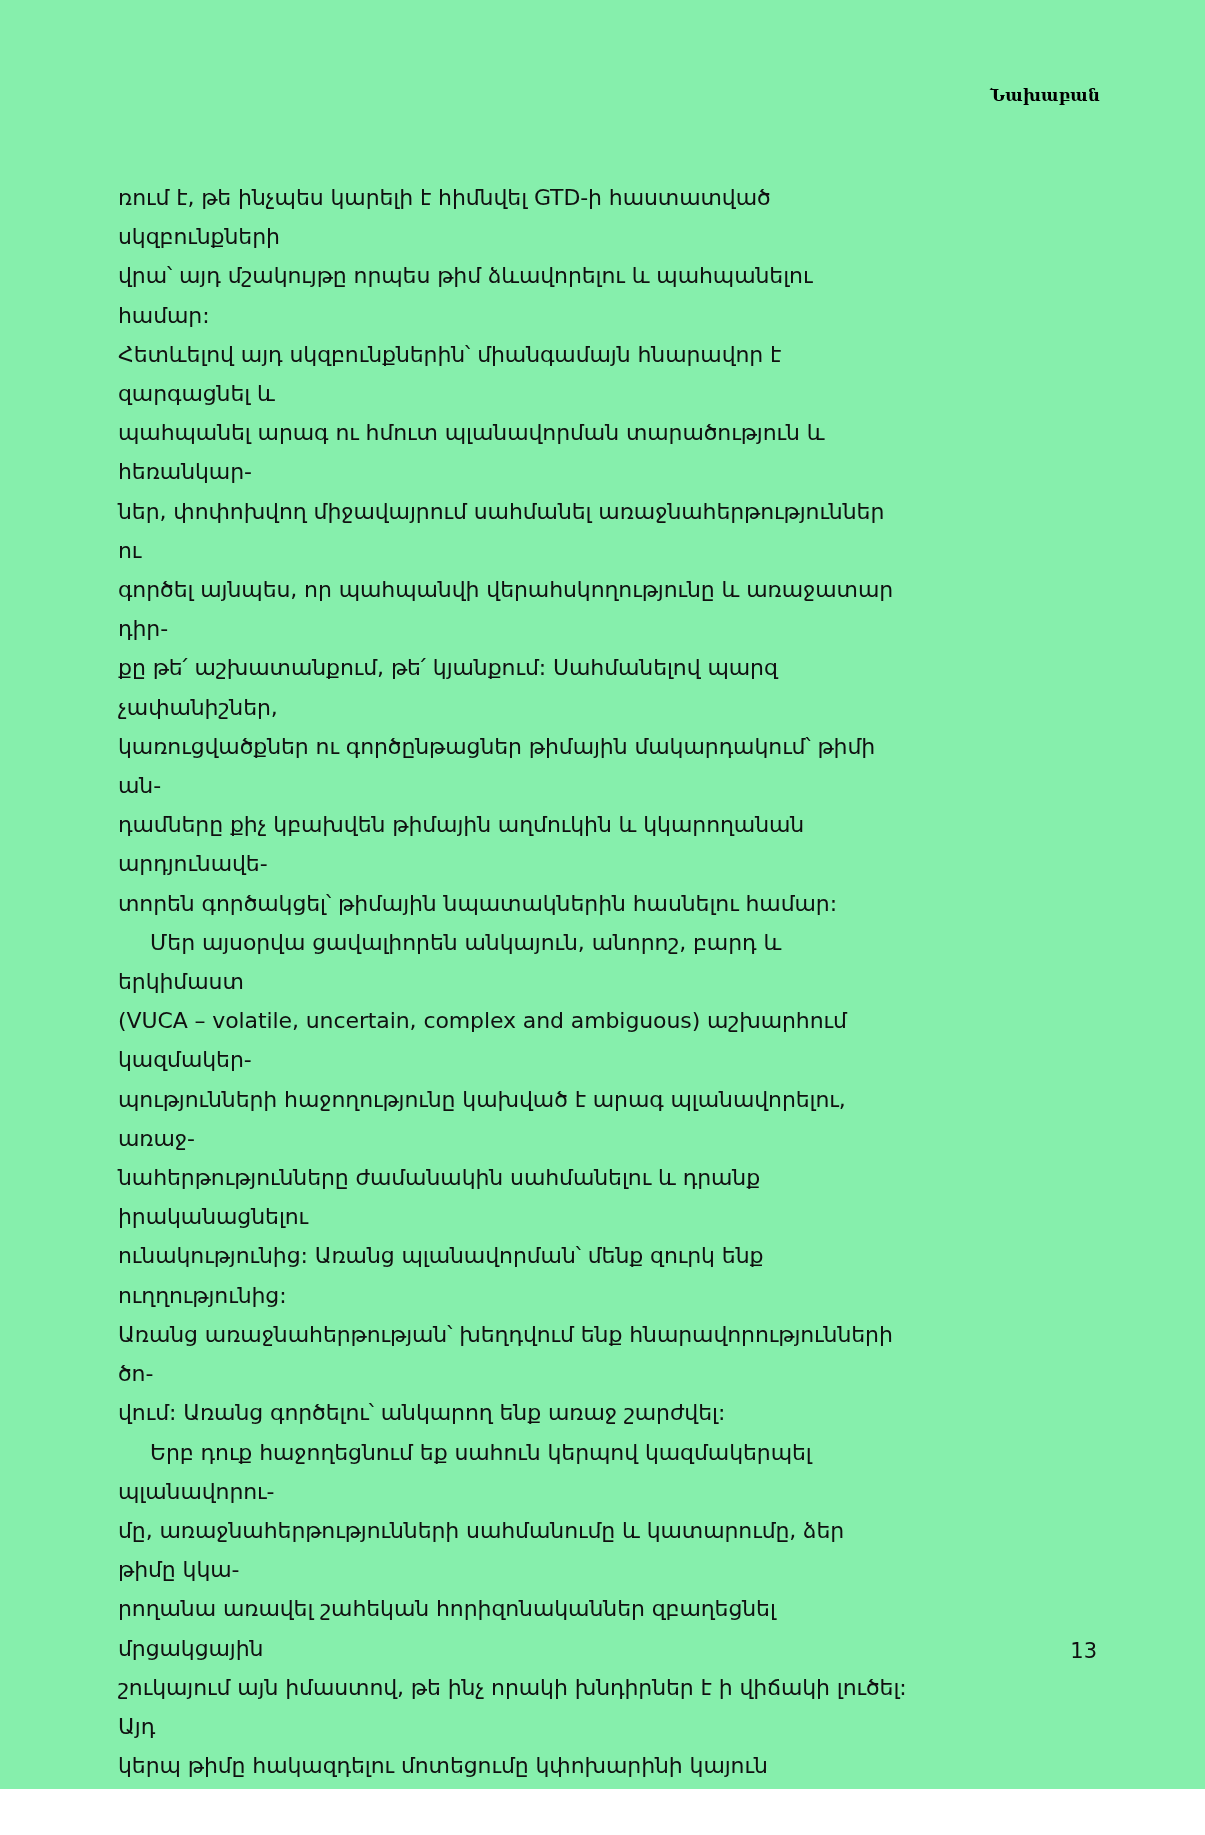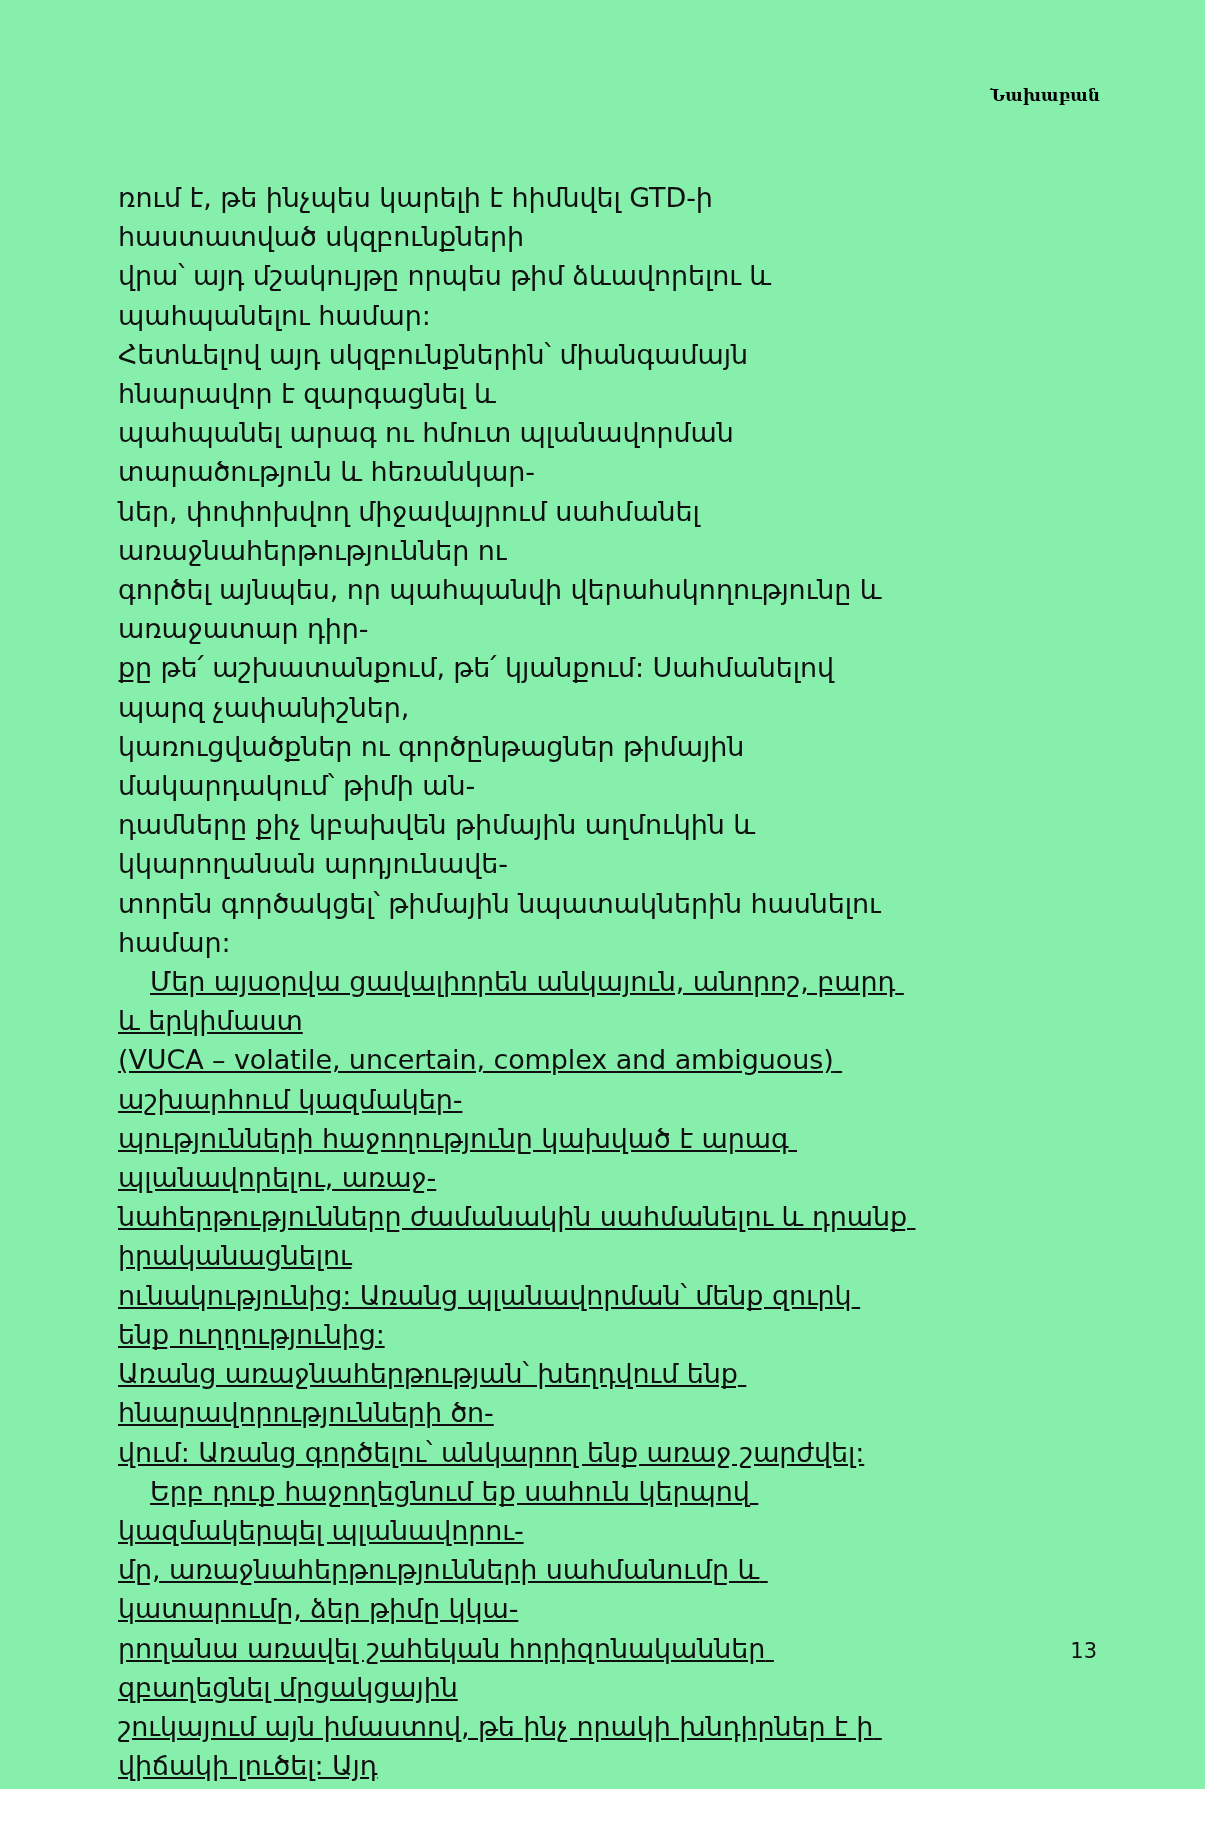--- a/index.html
+++ b/index.html
@@ -30,32 +30,31 @@
     color: #000000;
   }
   .text-block {
     position: absolute;
     left: 118px;
     top: 178px;
     width: 790px;
   }
   .para {
     font-family: "DejaVu Sans", "Liberation Sans", sans-serif;
-    font-size: 27px;
+    font-size: 22px;
     line-height: 39.2px;
     color: #101010;
     text-align: left;
     white-space: pre-wrap;
     margin: 0;
     font-weight: 400;
     letter-spacing: -0.1px;
   }
   .para.indent {
     text-indent: 32px;
-    text-decoration: underline;
   }
   .page-number {
     position: absolute;
     right: 108px;
     bottom: 126px;
     font-family: "DejaVu Sans", "Liberation Sans", sans-serif;
     font-size: 21px;
     color: #101010;
     margin-top: 30px;
   }

